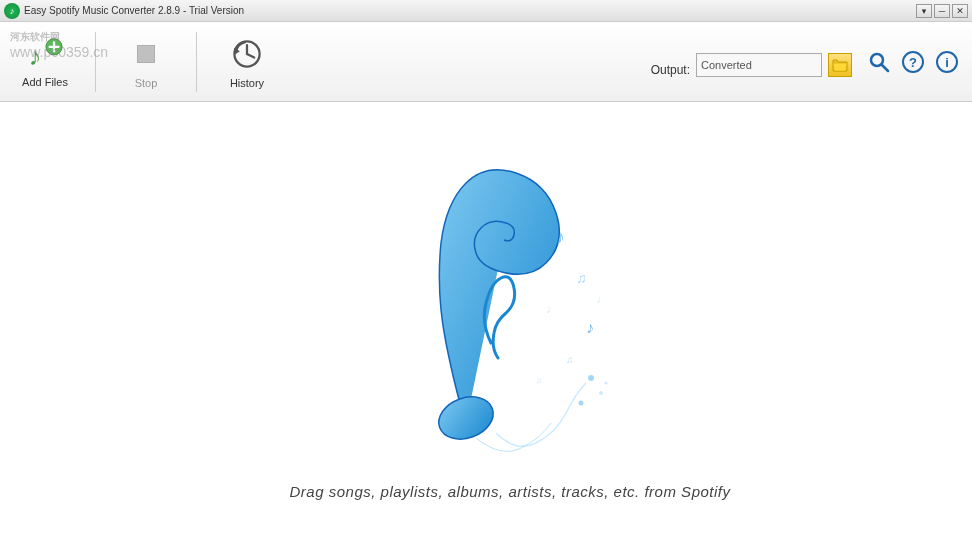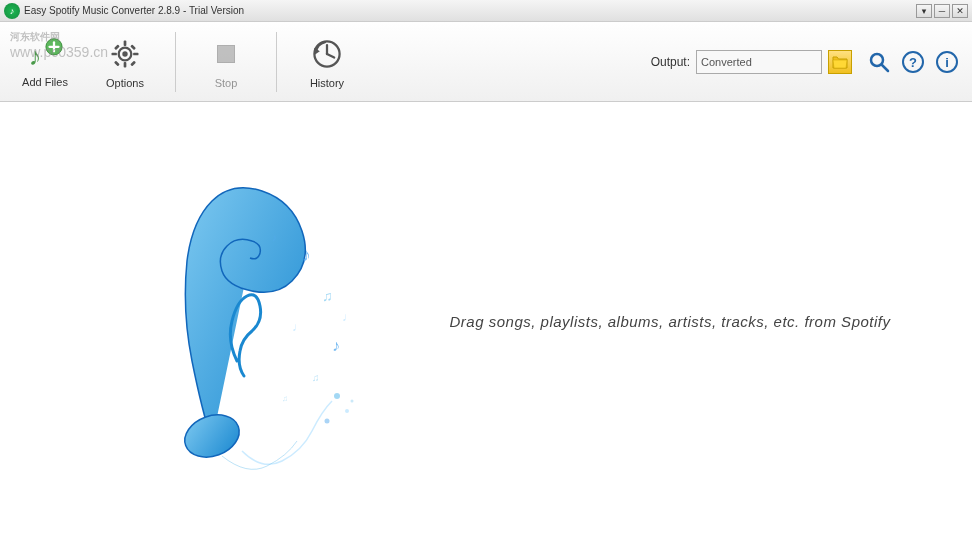--- a/index.html
+++ b/index.html
@@ -120,21 +120,21 @@
     .toolbar-separator {
       width: 1px;
       height: 60px;
       background: #ccc;
       margin: 0 5px;
     }
 
     
     .output-section {
       display: flex;
-      align-items: center;
+      align-items: flex-end;
       gap: 6px;
       margin-left: auto;
     }
     .output-label {
       font-size: 12px;
       color: #333;
     }
     .output-input {
       width: 126px;
       height: 24px;
@@ -172,21 +172,21 @@
       cursor: pointer;
       border-radius: 3px;
     }
     .right-icon-btn svg { width: 24px; height: 24px; }
 
     
     .main-content {
       background: #ffffff;
       height: calc(540px - 22px - 80px);
       display: flex;
-      flex-direction: row;
+      flex-direction: column;
       align-items: center;
       justify-content: center;
       gap: 20px;
     }
 
     
     .music-illustration {
       width: 300px;
       height: 320px;
       display: flex;
@@ -252,38 +252,20 @@
         <text x="2" y="32" font-size="28" fill="#4a9a4a">♪</text>
 
         <circle cx="30" cy="12" r="9" fill="#5cb85c" stroke="#3a8a3a" stroke-width="1"></circle>
         <line x1="30" y1="7" x2="30" y2="17" stroke="white" stroke-width="2.5" stroke-linecap="round"></line>
         <line x1="25" y1="12" x2="35" y2="12" stroke="white" stroke-width="2.5" stroke-linecap="round"></line>
       </svg>
     </div>
     <span class="toolbar-label">Add Files</span>
   </div>
 
-  <div class="toolbar-item">
-    <div class="toolbar-icon options-icon">
-      <svg viewBox="0 0 40 40" xmlns="http://www.w3.org/2000/svg">
-        <circle cx="20" cy="20" r="7" fill="none" stroke="#555" stroke-width="2.5"></circle>
-        <circle cx="20" cy="20" r="3" fill="#555"></circle>
-
-        <rect x="18.5" y="5" width="3" height="6" rx="1" fill="#555"></rect>
-        <rect x="18.5" y="29" width="3" height="6" rx="1" fill="#555"></rect>
-        <rect x="5" y="18.5" width="6" height="3" rx="1" fill="#555"></rect>
-        <rect x="29" y="18.5" width="6" height="3" rx="1" fill="#555"></rect>
-        <rect x="9.5" y="9.5" width="3" height="6" rx="1" fill="#555" transform="rotate(45 11 12.5)"></rect>
-        <rect x="27.5" y="9.5" width="3" height="6" rx="1" fill="#555" transform="rotate(-45 29 12.5)"></rect>
-        <rect x="9.5" y="27.5" width="3" height="6" rx="1" fill="#555" transform="rotate(-45 11 30.5)"></rect>
-        <rect x="27.5" y="27.5" width="3" height="6" rx="1" fill="#555" transform="rotate(45 29 30.5)"></rect>
-      </svg>
-    </div>
-    <span class="toolbar-label">Options</span>
-  </div>
 
 
   <div class="toolbar-separator"></div>
 
   <div class="toolbar-item toolbar-item-disabled">
     <div class="toolbar-icon">
       <div class="stop-icon"></div>
     </div>
     <span class="toolbar-label">Stop</span>
   </div>

